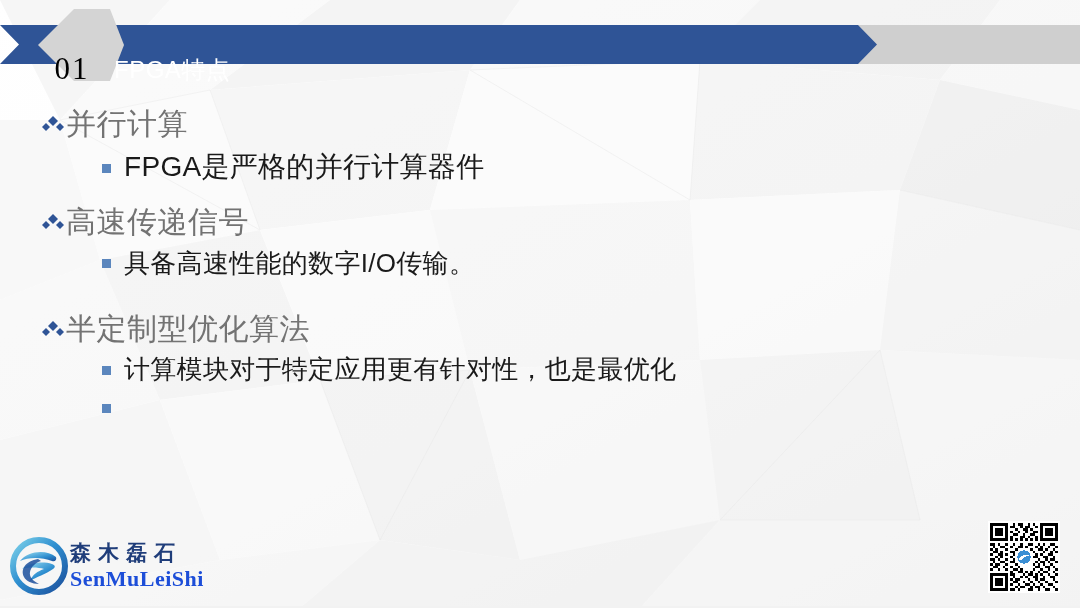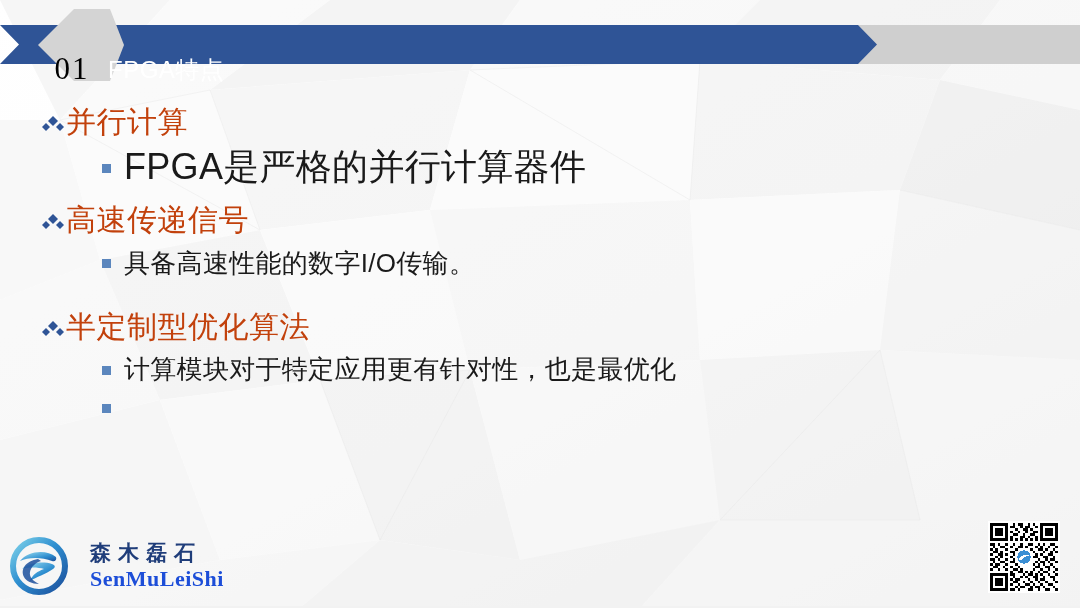--- a/index.html
+++ b/index.html
@@ -31,21 +31,21 @@
     display:flex; align-items:center; justify-content:center;
     font-family:"Liberation Serif", serif;
     font-size:31px;
     letter-spacing:2px;
     color:#000000;
     z-index:4;
   }
 
   .header-title {
     position:absolute;
-    left:108px; top:25px;
+    left:114px; top:25px;
     height:39px;
     display:flex; align-items:center;
     font-family:"Liberation Sans", sans-serif;
     font-size:24px;
     color:#ffffff;
     letter-spacing:0.5px;
     z-index:4;
   }
 
   
@@ -54,24 +54,24 @@
     left:40px; top:100px;
     width:860px;
   }
 
   .lvl1 {
     display:flex;
     align-items:flex-start;
     margin-top:2px;
   }
   .lvl1 .txt {
-    font-family:Liberation Mono, monospace;
+    font-family:Liberation Serif, serif;
     font-size:30px;
     line-height:44px;
-    color:#c2410c;
+    color:#737373;
     letter-spacing:0.5px;
   }
 
   .bullet-diamond {
     width:26px; height:44px;
     flex:0 0 26px;
     position:relative;
   }
   .bullet-diamond svg { position:absolute; left:2px; top:14px; }
 
@@ -80,21 +80,21 @@
     align-items:flex-start;
     margin-left:62px;
   }
   .lvl2 .txt {
     font-family:"Liberation Serif", serif;
     font-size:26px;
     line-height:38px;
     color:#1a1a1a;
     letter-spacing:0.3px;
   }
-  .lvl2.big .txt { font-size:36px; line-height:42px; }
+  .lvl2.big .txt { font-size:28px; line-height:42px; }
 
   .bullet-square {
     width:22px; height:38px;
     flex:0 0 22px;
     position:relative;
   }
   .lvl2.big .bullet-square { height:42px; }
   .bullet-square i {
     position:absolute;
     left:0; top:15px;
@@ -110,21 +110,21 @@
   .gap-md { height:22px; }
 
   
   .logo {
     position:absolute;
     left:8px; top:533px;
     width:200px; height:66px;
     display:flex; align-items:center;
   }
   .logo-mark { width:62px; height:62px; flex:0 0 62px; }
-  .logo-text { margin-left:20px; }
+  .logo-text { margin-left:0; }
   .logo-cn {
     font-family:"Liberation Serif", serif;
     font-size:21px;
     color:#1f3d7a;
     letter-spacing:7px;
     font-weight:bold;
     line-height:26px;
   }
   .logo-en {
     font-family:"Liberation Serif", serif;

